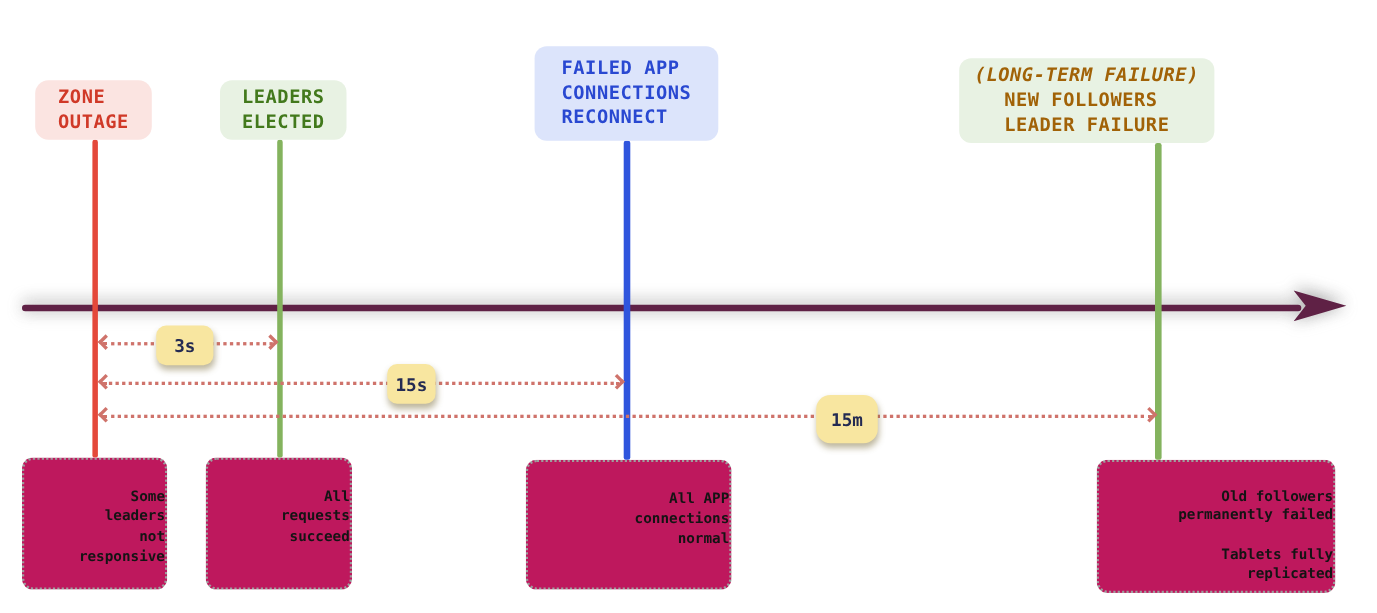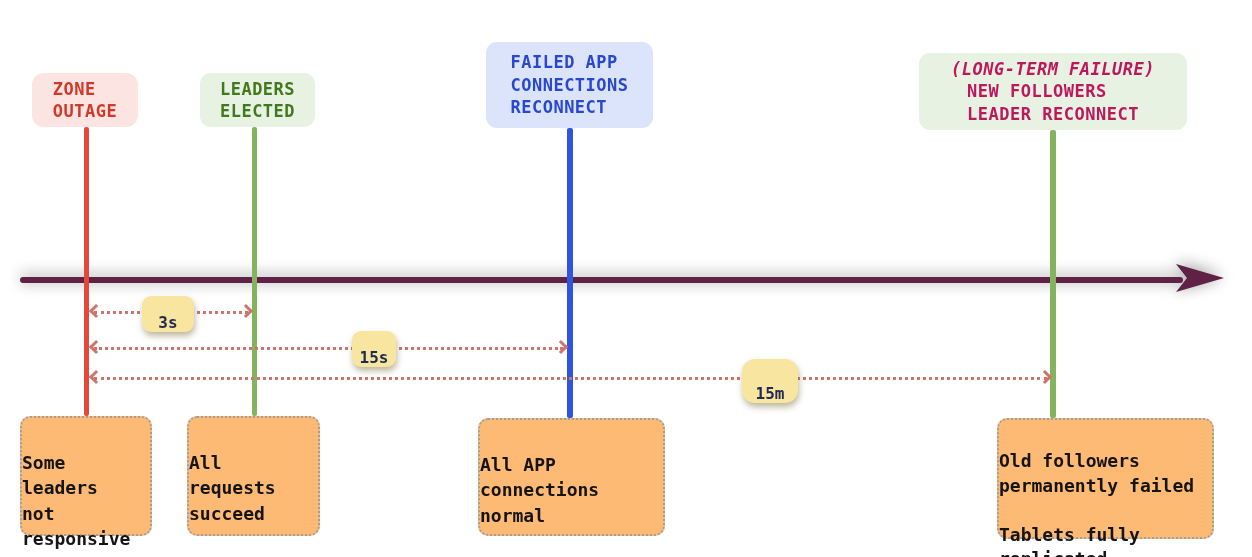--- a/index.html
+++ b/index.html
@@ -34,50 +34,50 @@
   
   .evlabel {
     position: absolute; border-radius: 11px;
     display: flex; flex-direction: column; align-items: center; justify-content: center;
     font-weight: bold; font-size: 17px; line-height: 1.32; text-align: left;
     white-space: pre-line; letter-spacing: 0.5px;
   }
   .evlabel.e1 { left: 32px;  top: 73px; width: 106px; height: 54px; background: #fbe4e1; color: #d03928; border-radius: 12px; }
   .evlabel.e2 { left: 200px; top: 73px; width: 115px; height: 54px; background: #e8f2e3; color: #42791c; }
   .evlabel.e3 { left: 486px; top: 42px; width: 167px; height: 86px; background: #dce4fb; color: #2948d1; }
-  .evlabel.e4 { left: 919px; top: 53px; width: 268px; height: 77px; background: #e8f2e3; color: #be185d; }
+  .evlabel.e4 { left: 872px; top: 53px; width: 232px; height: 77px; background: #e8f2e3; color: #a16207; }
   .evlabel .italic-line { font-style: italic; white-space: pre; }
 
   
   .darrow { position: absolute; height: 0; border-top: 3px dotted #cf736b; }
   .darrow.a1 { left: 94px; top: 311px; width: 154px; }
   .darrow.a2 { left: 94px; top: 347px; width: 469px; }
   .darrow.a3 { left: 94px; top: 377px; width: 953px; }
   .chev { position: absolute; width: 10px; height: 10px;
           border-left: 3px solid #cf736b; border-bottom: 3px solid #cf736b; }
   .chev.left  { left: -3px;  top: -8px; transform: rotate(45deg); }
   .chev.right { right: -3px; top: -8px; transform: rotate(225deg); }
 
   
   .badge {
     position: absolute; background: #f8e6a0; border-radius: 9px;
-    display: flex; align-items: flex-end; justify-content: center;
+    display: flex; align-items: center; justify-content: center;
     font-weight: bold; font-size: 16px; color: #232a52;
     box-shadow: 1px 4px 6px rgba(110,95,40,0.45);
   }
   .badge.b1 { left: 142px; top: 296px; width: 52px; height: 36px; }
   .badge.b2 { left: 352px; top: 331px; width: 44px; height: 36px; }
   .badge.b3 { left: 742px; top: 359px; width: 56px; height: 44px; border-radius: 13px; }
 
   
   .note {
-    position: absolute; background: #fdba74;
+    position: absolute; background: #be185d;
     border: 2px dotted #9e9e9e; border-radius: 10px;
-    font-weight: bold; font-size: 18px; line-height: 1.4; color: #141414;
-    text-align: left; white-space: pre-line; padding-top: 7px;
+    font-weight: bold; font-size: 13px; line-height: 1.4; color: #141414;
+    text-align: right; white-space: pre-line; padding-top: 7px;
   }
   .note.n1 { left: 20px;  top: 416px; width: 132px; height: 120px; }
   .note.n2 { left: 187px; top: 416px; width: 133px; height: 120px; }
   .note.n3 { left: 478px; top: 418px; width: 187px; height: 118px; }
   .note.n4 { left: 997px; top: 418px; width: 217px; height: 121px; padding-top: 5px; line-height: 1.36; }
 </style>
 </head>
 <body>
 
 <div class="canvas">
@@ -103,21 +103,21 @@
 ELECTED</span>
   </div>
   <div class="evlabel e3">
     <span>FAILED APP
 CONNECTIONS
 RECONNECT</span>
   </div>
   <div class="evlabel e4">
     <span class="italic-line">(LONG-TERM FAILURE)</span>
     <span>NEW FOLLOWERS
-LEADER RECONNECT</span>
+LEADER FAILURE</span>
   </div>
 
   <div class="darrow a1">
     <span class="chev left"></span>
     <span class="chev right"></span>
   </div>
   <div class="darrow a2">
     <span class="chev left"></span>
     <span class="chev right"></span>
   </div>

